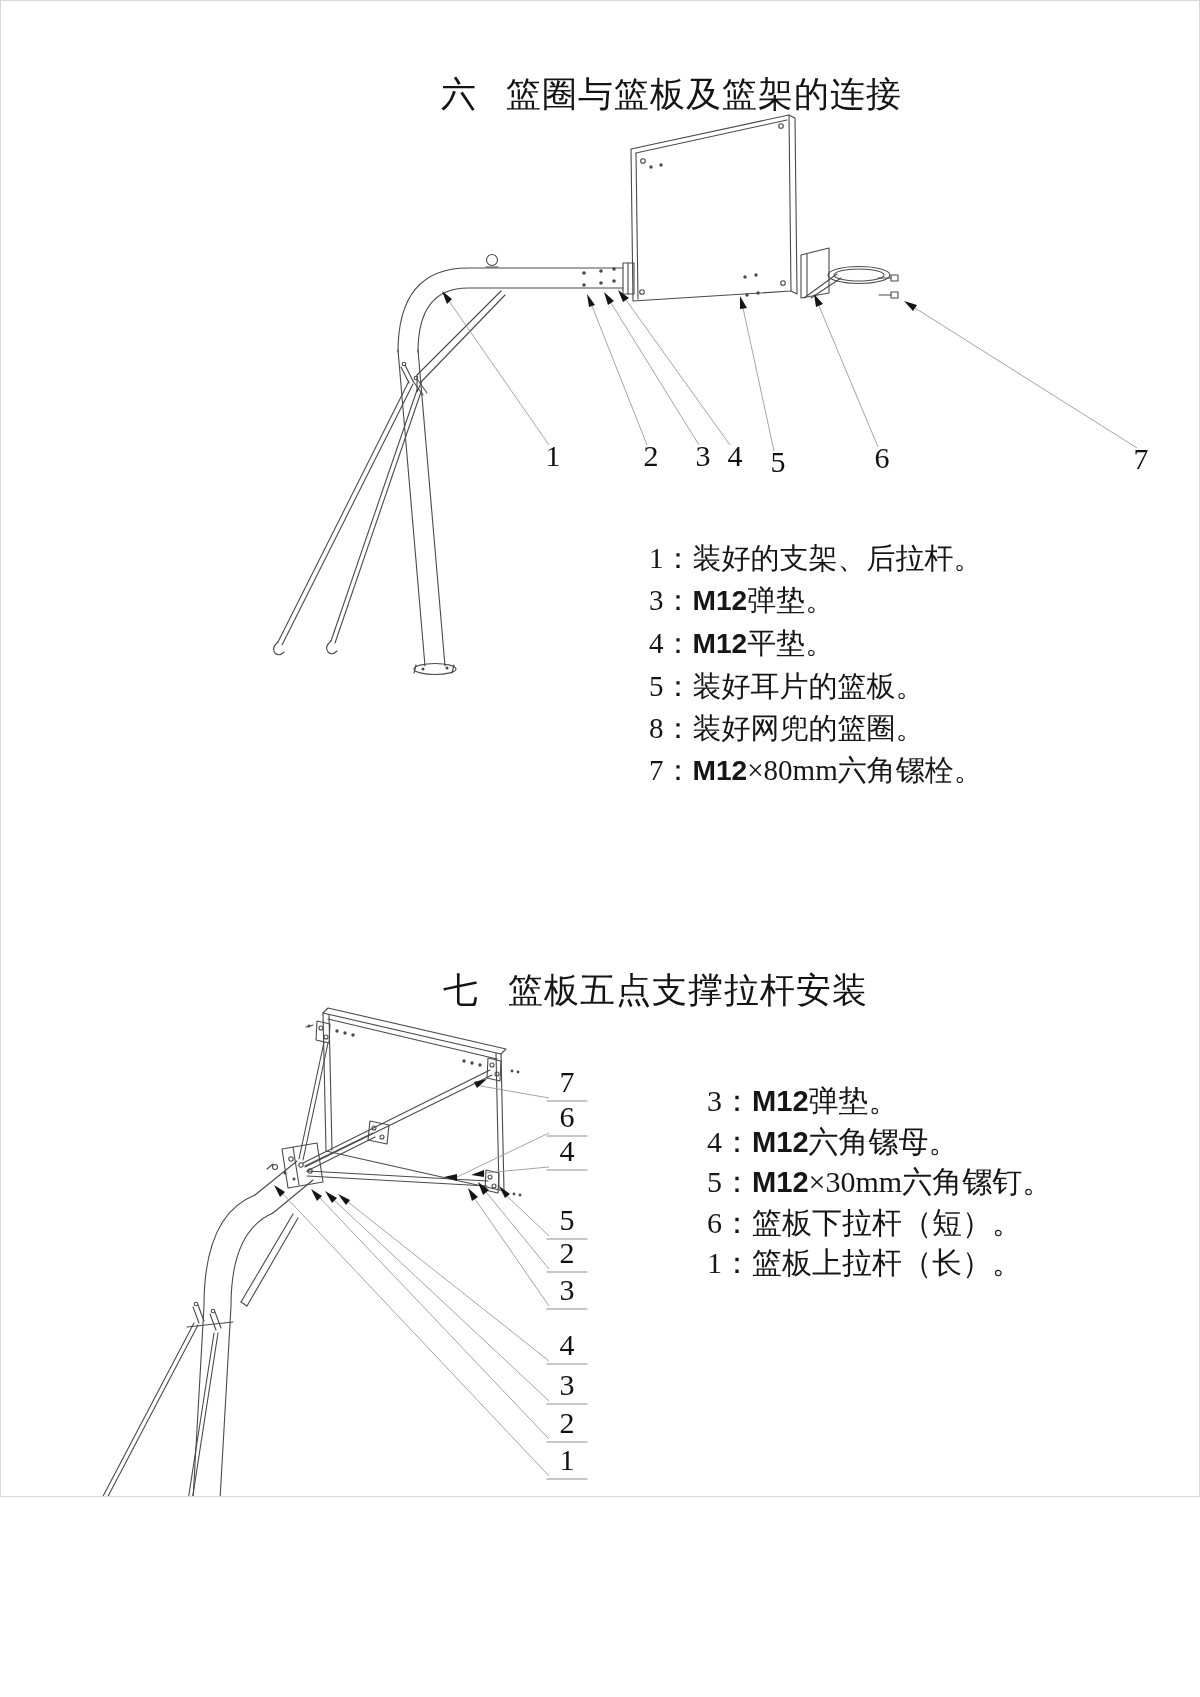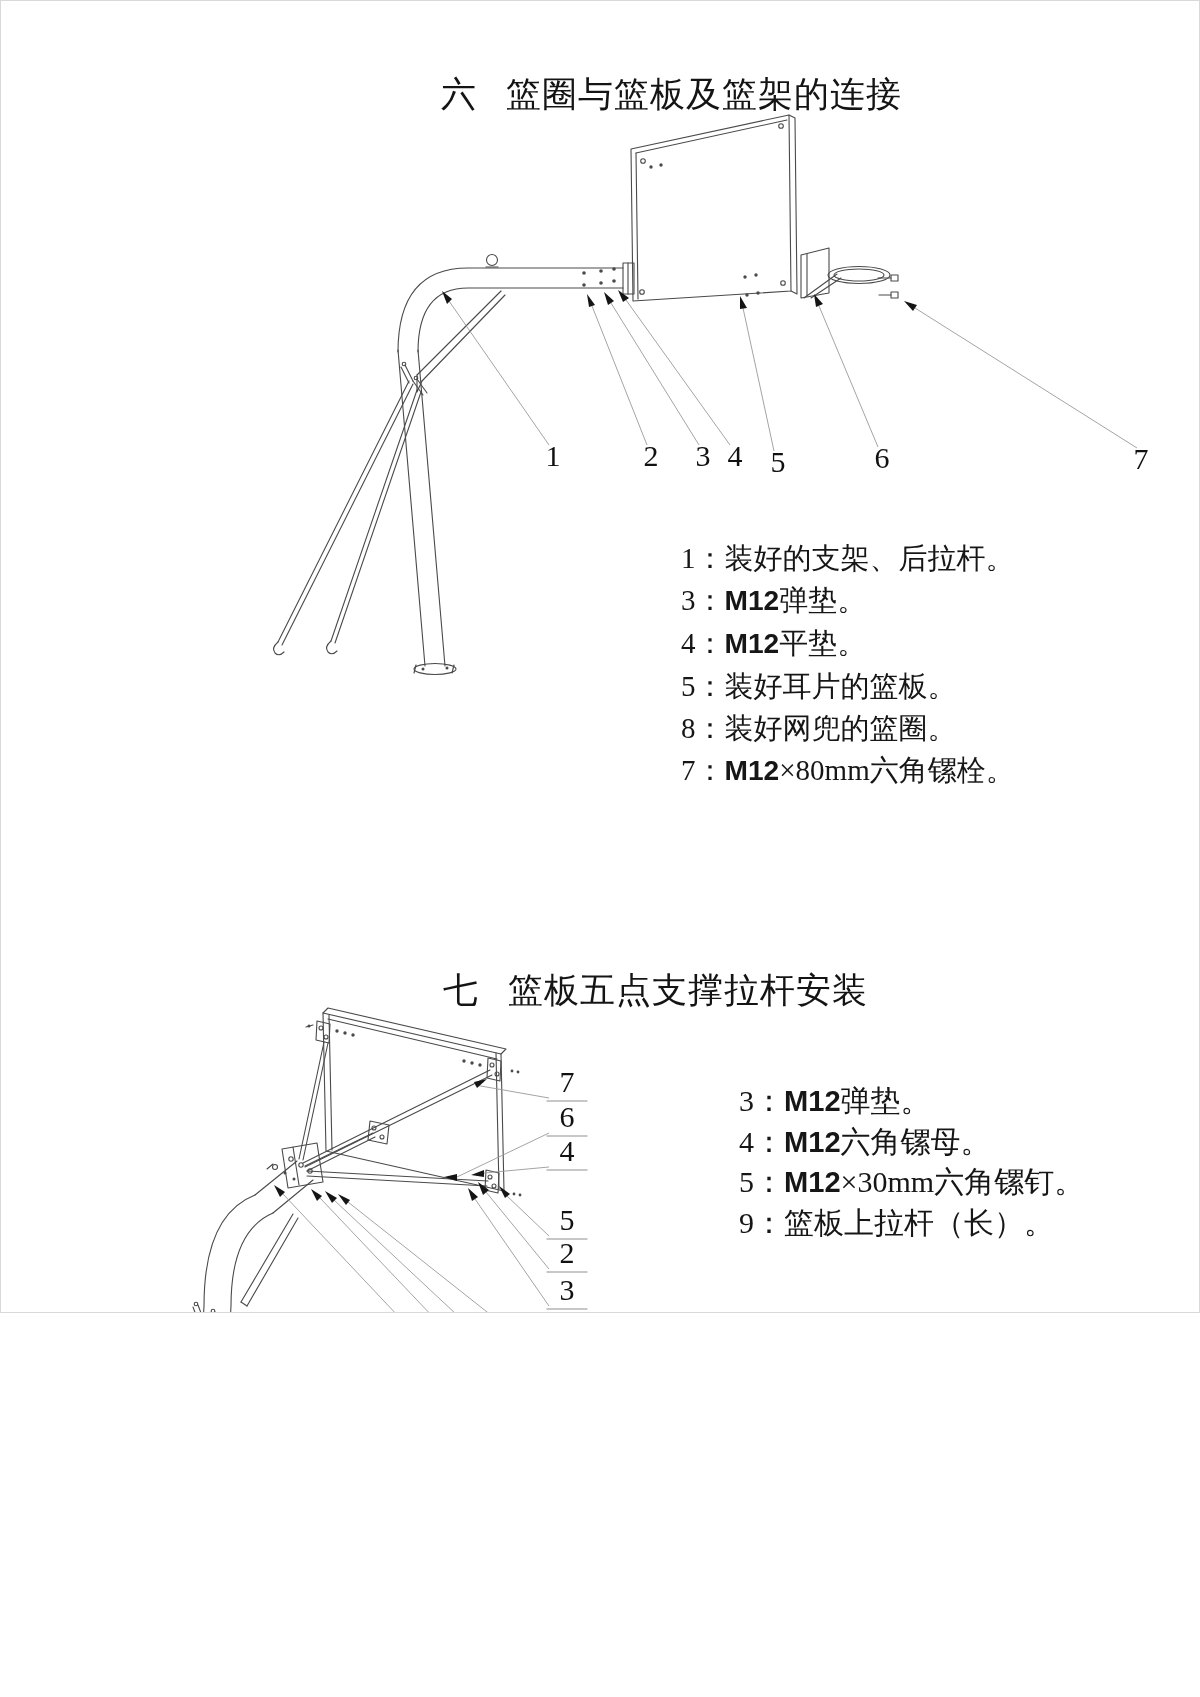--- a/index.html
+++ b/index.html
@@ -1,25 +1,25 @@
 <!DOCTYPE html>
 <html><head>
 <meta charset="utf-8">
 <style>
   html,body { margin:0; padding:0; background:#ffffff; }
   .page {
-    position:relative; width:1200px; height:1313px; margin:0 auto;
+    position:relative; width:1200px; height:1497px; margin:0 auto;
     background:#ffffff; overflow:hidden; box-sizing:border-box;
     border:1px solid #d9d9d9;
     font-family:"Liberation Serif","DejaVu Serif",serif; color:#1a1a1a;
   }
   svg.art { position:absolute; left:0; top:0; }
   .heading { position:absolute; font-size:35px; white-space:nowrap; color:#141414; }
   .heading .t { margin-left:30px; letter-spacing:1px; }
-  .parts { position:absolute;margin-left:32px; }
+  .parts { position:absolute; }
   .parts6 { font-size:29px; }
   .parts6 .part-item { line-height:42px; }
   .parts7 { font-size:30px; }
   .parts7 .part-item { line-height:40.5px; }
   .part-item { white-space:nowrap; color:#161616; }
   .m { font-family:"Liberation Sans","DejaVu Sans",sans-serif; font-weight:bold; font-size:0.97em; }
   .callout {
     position:absolute; transform:translate(-50%,-50%);
     font-size:30px; line-height:1; color:#111;
     font-family:"Liberation Serif","DejaVu Serif",serif;
@@ -280,21 +280,22 @@
       <div class="part-item">3：<span class="m">M12</span>弹垫。</div>
       <div class="part-item">4：<span class="m">M12</span>平垫。</div>
       <div class="part-item">5：装好耳片的篮板。</div>
       <div class="part-item">8：装好网兜的篮圈。</div>
       <div class="part-item">7：<span class="m">M12</span>×80mm六角镙栓。</div>
     </div>
   <div class="parts parts7" style="left:706px; top:1080px">
       <div class="part-item">3：<span class="m">M12</span>弹垫。</div>
       <div class="part-item">4：<span class="m">M12</span>六角镙母。</div>
       <div class="part-item">5：<span class="m">M12</span>×30mm六角镙钉。</div>
-      <div class="part-item">9：篮板上拉杆（长）。</div>
+      <div class="part-item">6：篮板下拉杆（短）。</div>
+      <div class="part-item">1：篮板上拉杆（长）。</div>
     </div>
 
   <div>
       <div class="callout" style="left: 552px; top: 455px;">1</div>
       <div class="callout" style="left: 650px; top: 455px;">2</div>
       <div class="callout" style="left: 702px; top: 455px;">3</div>
       <div class="callout" style="left: 734px; top: 455px;">4</div>
       <div class="callout" style="left: 777px; top: 461px;">5</div>
       <div class="callout" style="left: 881px; top: 457px;">6</div>
       <div class="callout" style="left: 1140px; top: 458px;">7</div>

